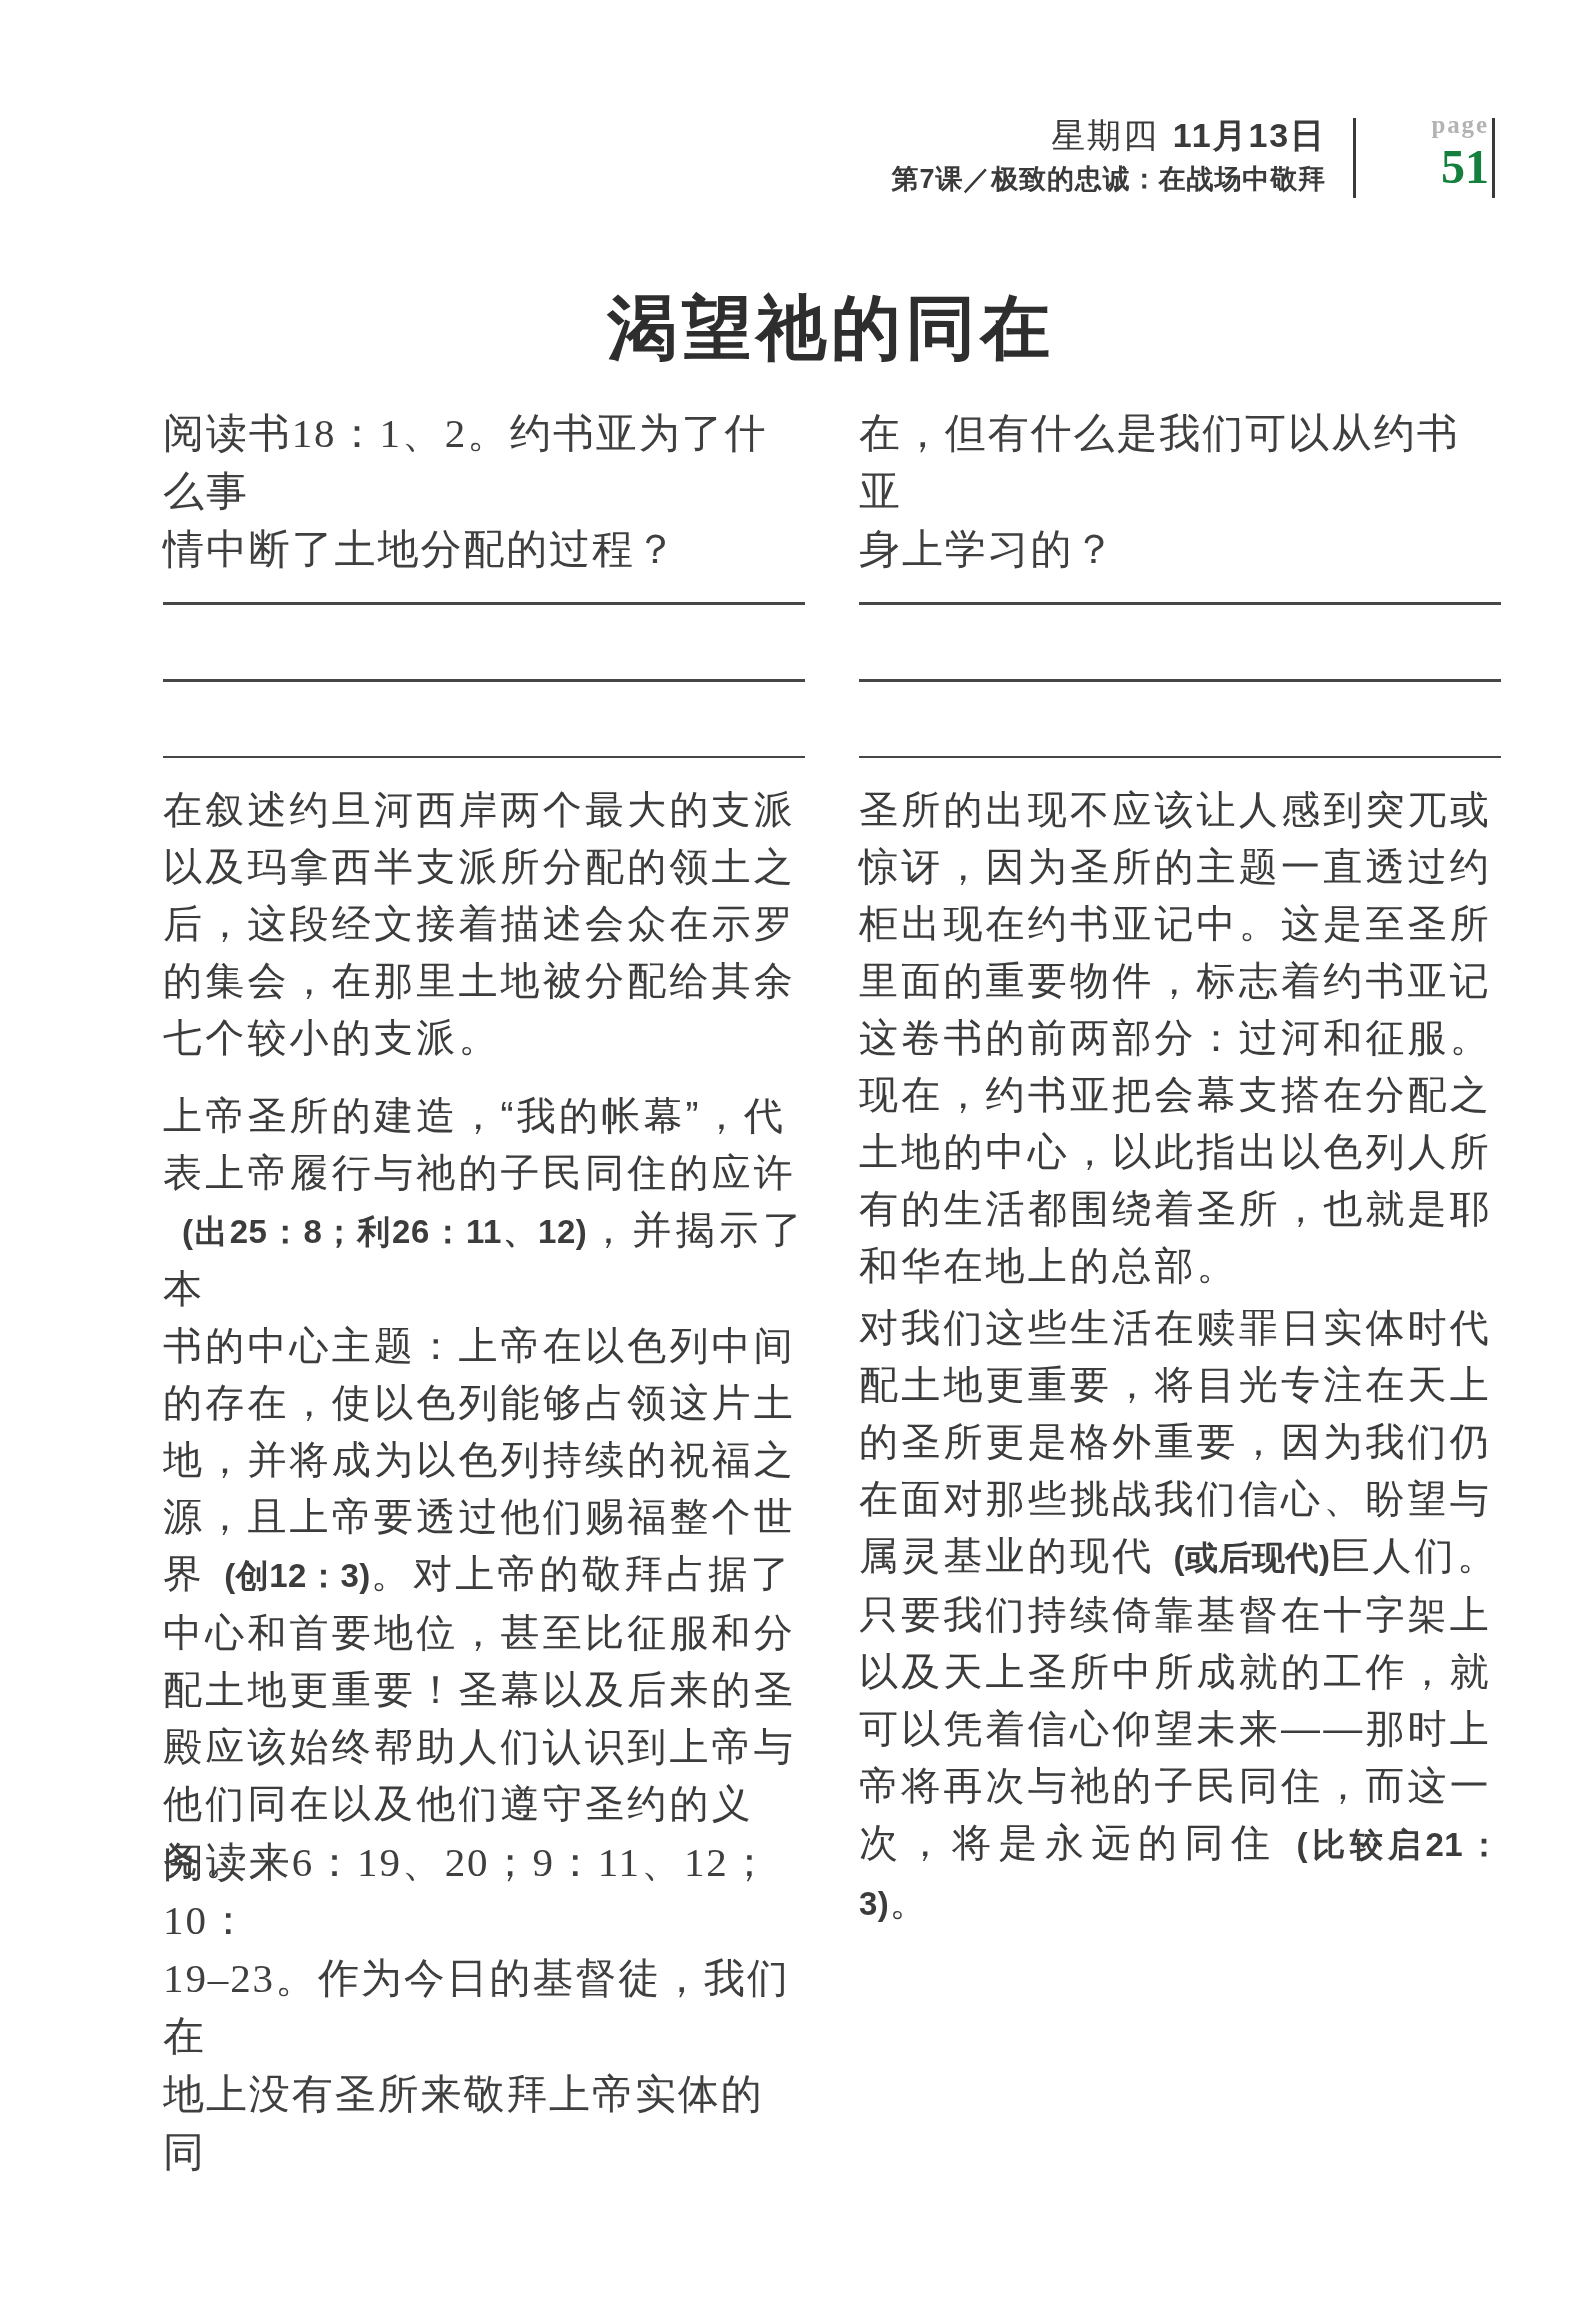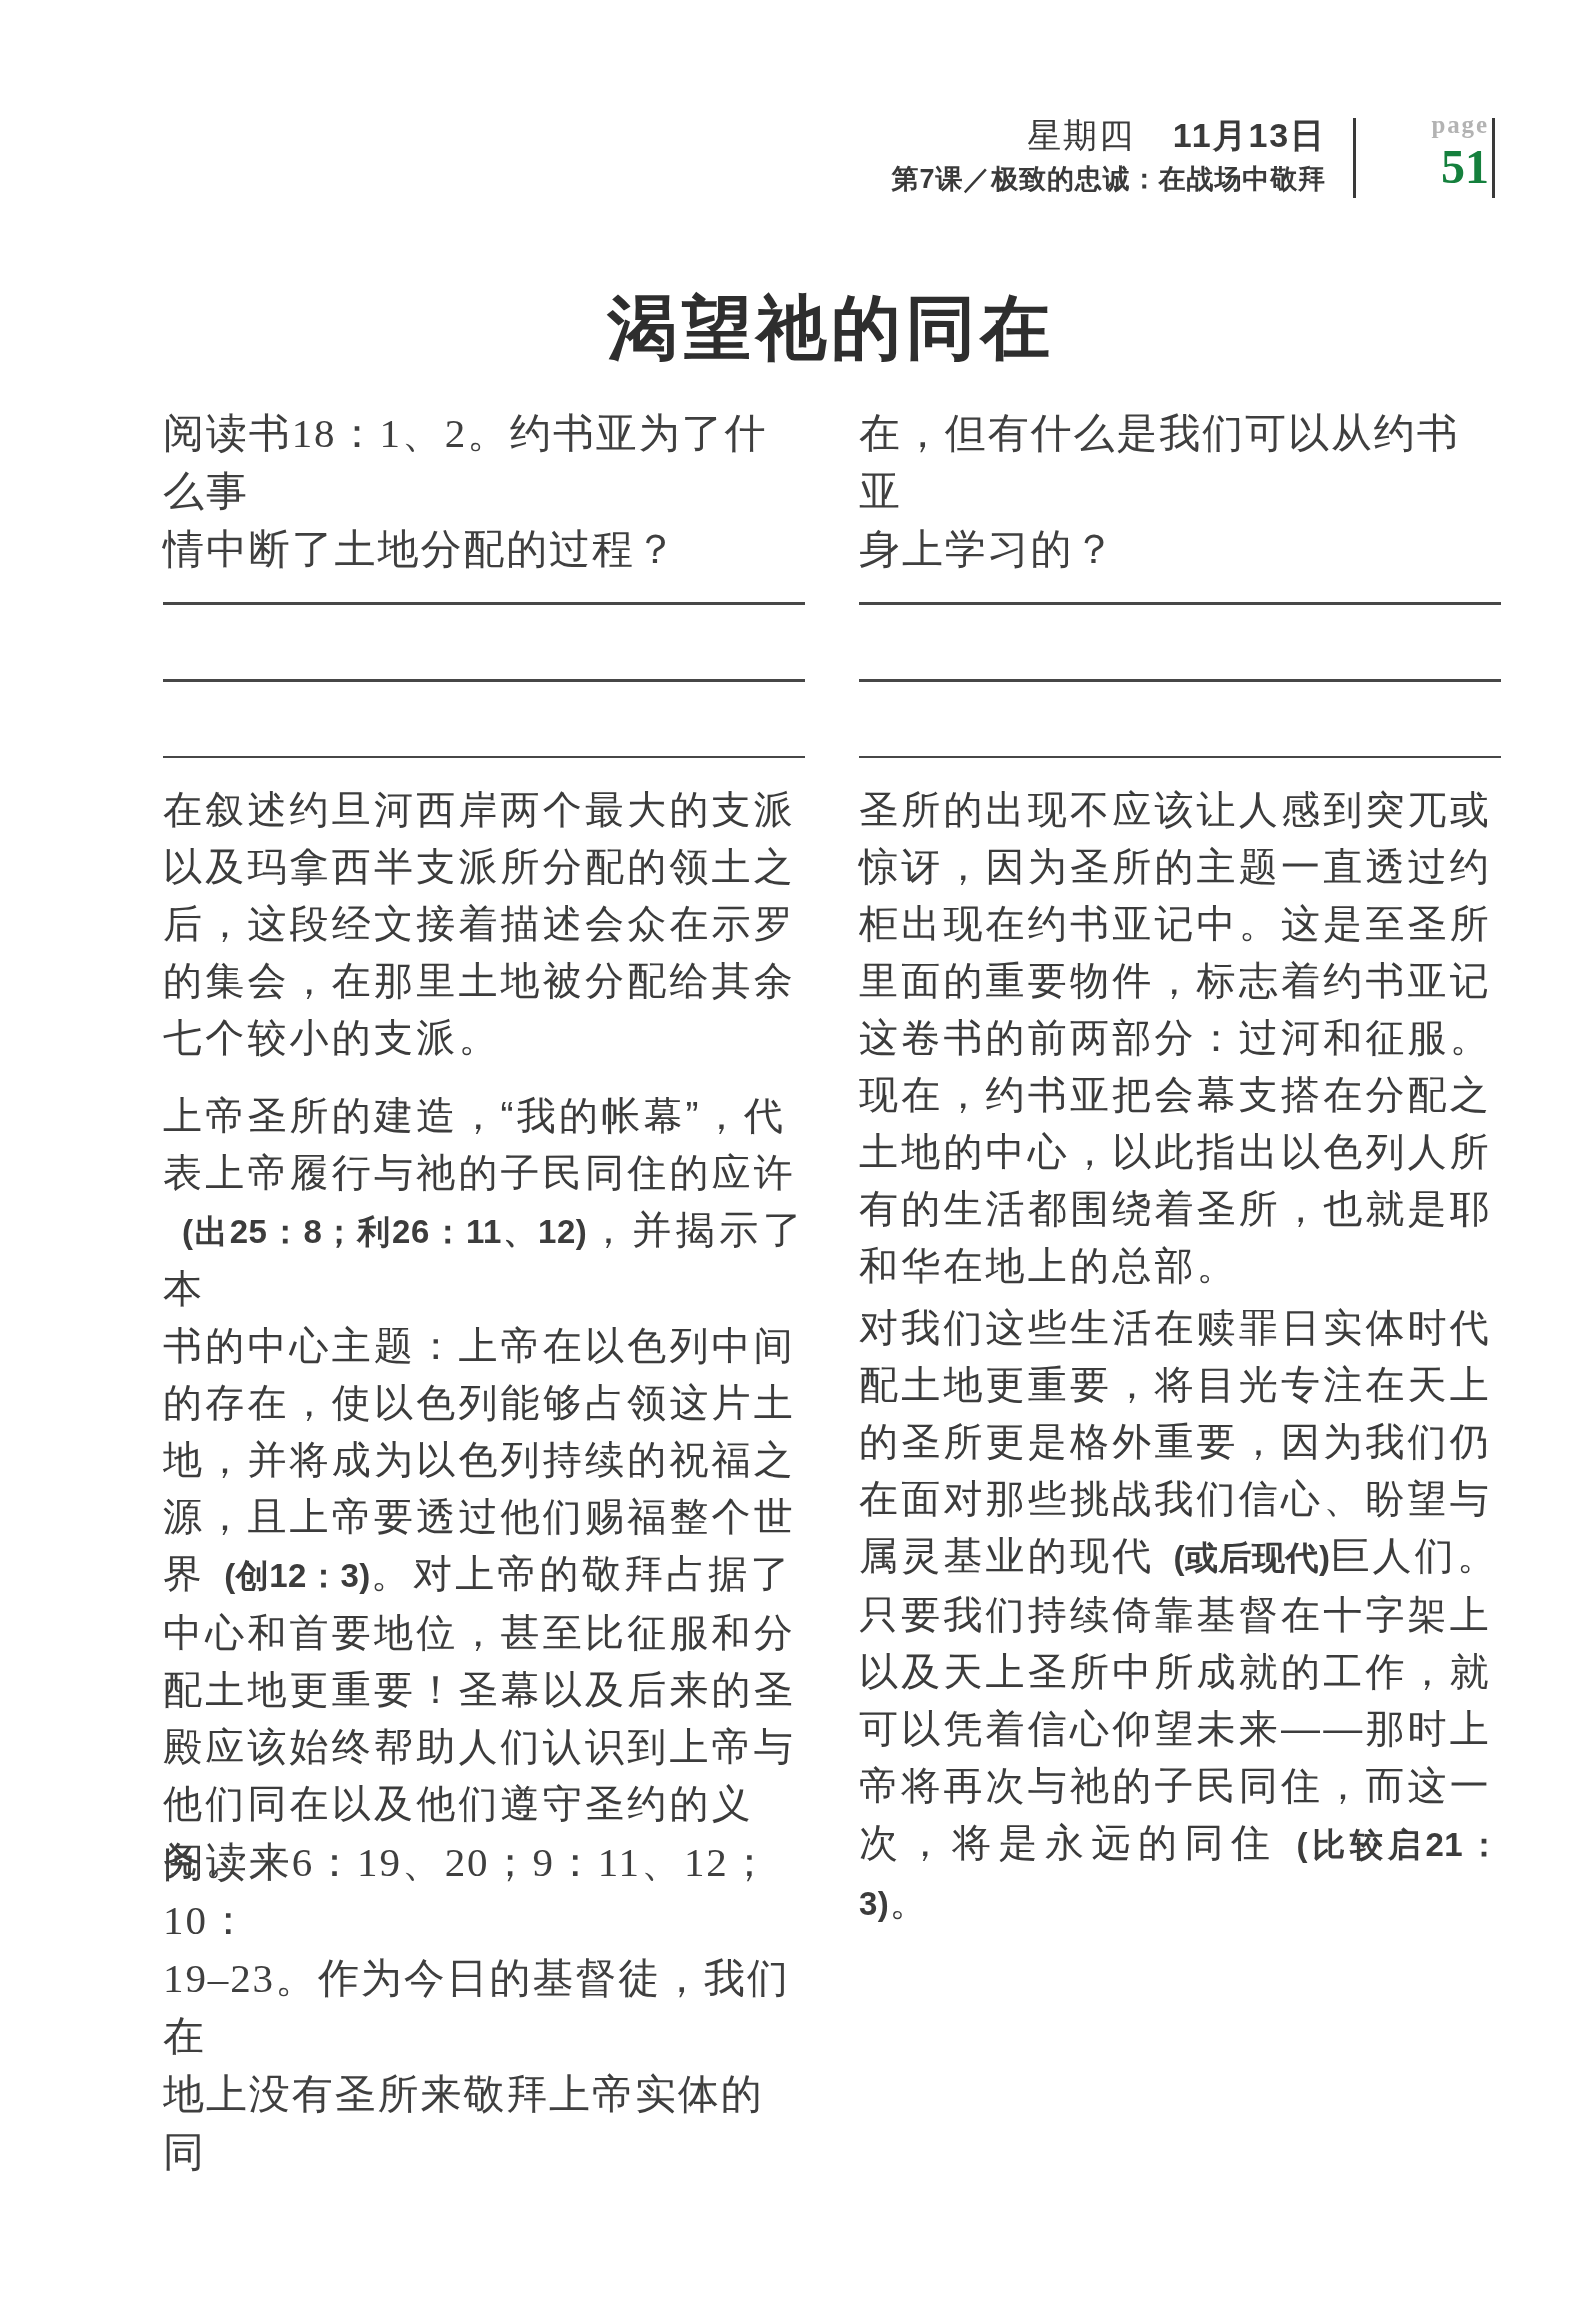--- a/index.html
+++ b/index.html
@@ -7,21 +7,21 @@
     position:relative;
     width:1589px;height:2300px;
     background:#ffffff;
     overflow:hidden;
     font-family:"Liberation Sans", sans-serif;
     color:#3c3c3c;
   }
   
   .hdr-text{position:absolute;top:115px;right:263px;text-align:right;white-space:nowrap;}
   .hdr-line1{font-size:34px;line-height:41px;color:#3a3a3a;letter-spacing:1.9px;}
-  .hdr-weekday{font-weight:400;margin-right:38px;}
+  .hdr-weekday{font-weight:400;margin-right:14px;}
   .hdr-date{font-weight:700;}
   .hdr-line2{font-size:27px;line-height:32px;font-weight:700;color:#3a3a3a;margin-top:7.4px;letter-spacing:0.9px;}
   .hdr-rule{position:absolute;top:118px;width:2.8px;height:80px;background:#3a3a3a;}
   .hdr-rule.r1{left:1353px;}
   .hdr-rule.r2{left:1492px;}
   .hdr-page{position:absolute;left:1356px;top:111px;width:133px;text-align:right;font-family:Liberation Serif, serif;}
   .page-label{font-size:25px;font-weight:700;color:#b3b3b3;letter-spacing:1.9px;line-height:28px;}
   .page-num{font-size:48px;font-weight:700;color:#15803d;line-height:52px;margin-top:1.9px;}
   
   .title{

